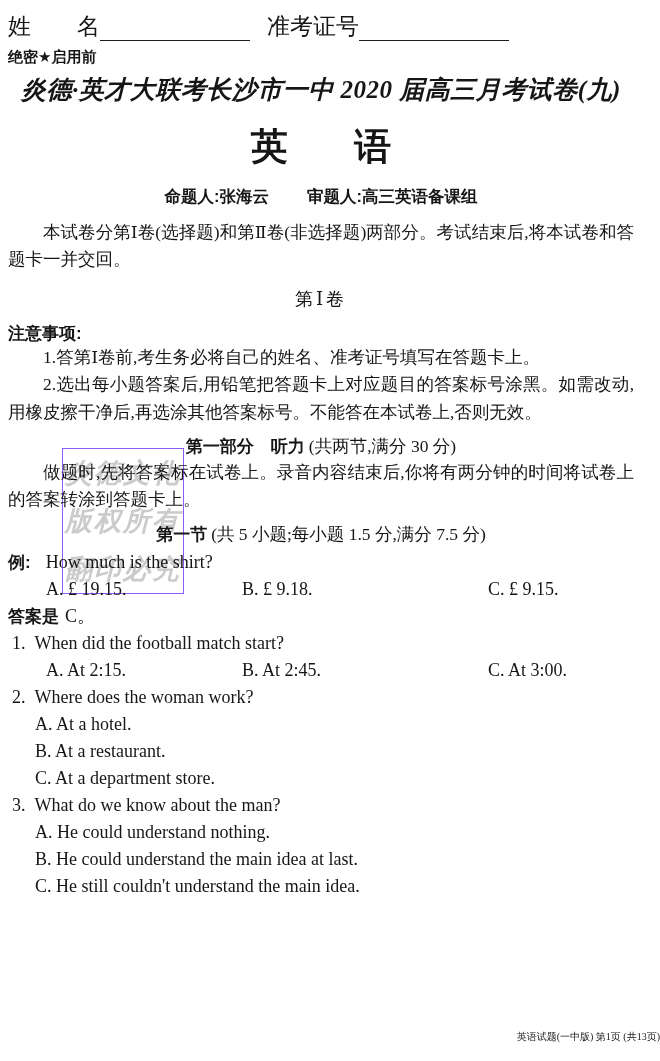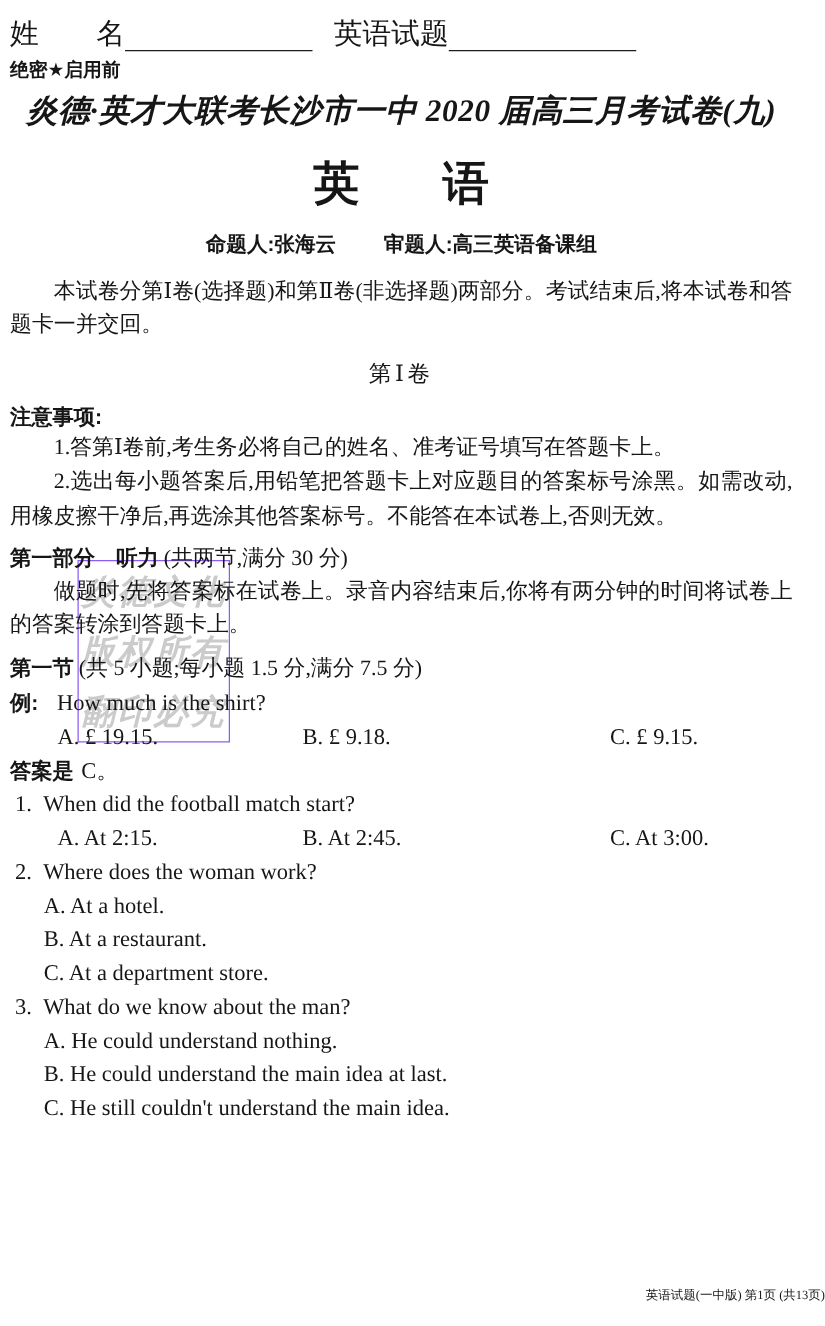--- a/index.html
+++ b/index.html
@@ -25,21 +25,21 @@
     font-family:"Liberation Sans","DejaVu Sans",sans-serif;font-weight:bold;font-size:16.5px;line-height:22px;}
 
   .para{margin:0;font-size:17.5px;line-height:27.4px;text-align:justify;}
   .indent{text-indent:2em;}
   .p-intro{margin-top:12px;}
 
   .vol{margin:10px 0 0;text-align:center;font-size:18px;line-height:30px;font-weight:normal;letter-spacing:3px;}
 
   .notice-h{margin-top:9px;font-family:"Liberation Sans","DejaVu Sans",sans-serif;font-weight:bold;font-size:17px;line-height:21px;}
 
-  .sec-h{margin-top:8px;font-size:17.5px;line-height:24px;}
+  .sec-h{margin-top:8px;font-size:17.5px;line-height:24px;text-align:center;}
   .sec-h .hb{font-family:"Liberation Sans","DejaVu Sans",sans-serif;font-weight:bold;font-size:17px;margin-right:4px;}
 
   .q{display:flex;gap:9px;font-size:18px;line-height:27px;margin-left:4px;}
   .opt-row{display:grid;grid-template-columns:196px 246px 1fr;padding-left:38px;font-size:18px;line-height:27px;}
   .opt-line{padding-left:27px;font-size:18px;line-height:27px;}
 
   .example{display:flex;gap:15px;font-size:18px;line-height:27px;margin-top:2px;}
   .example .hb{font-family:"Liberation Sans","DejaVu Sans",sans-serif;font-weight:bold;font-size:17px;}
   .answer{font-size:18px;line-height:27px;}
   .answer .hb{font-family:Liberation Serif, serif;font-weight:bold;font-size:17px;margin-right:6px;}
@@ -64,21 +64,21 @@
   </div>
 
   <div class="content">
 
     <div class="hdr-fields">
       <div class="hdr-row">
         <span>姓　　名</span>
           <span class="uline"></span>
       </div>
       <div class="hdr-row">
-        <span>英语试题</span>
+        <span>准考证号</span>
           <span class="uline"></span>
       </div>
     </div>
 
     <div class="secrecy">绝密★启用前</div>
 
     <div class="title">炎德·英才大联考长沙市一中 2020 届高三月考试卷(九)</div>
 
     <div class="subject">英语</div>
 

